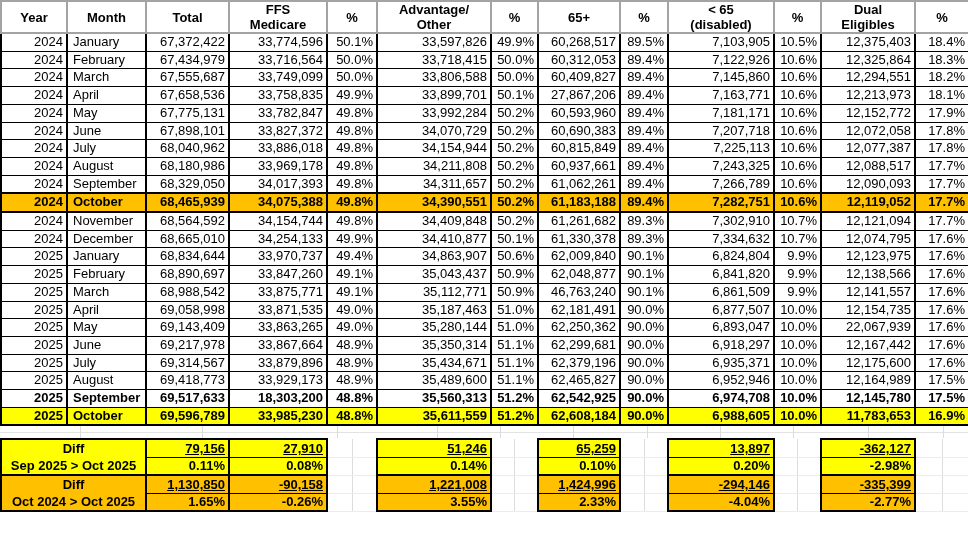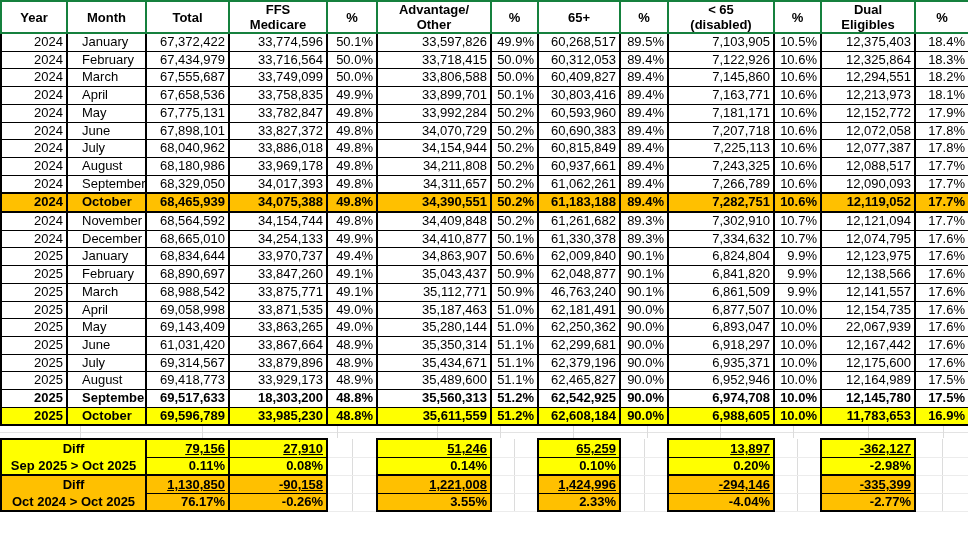--- a/index.html
+++ b/index.html
@@ -3,25 +3,25 @@
 <meta charset="utf-8">
 <style>
   html,body{margin:0;padding:0;background:#fff;}
   .stage{position:relative;width:968px;height:533px;background:#ffffff;overflow:hidden;
          font-family:"Liberation Sans",sans-serif;color:#000;}
   table{border-collapse:collapse;table-layout:fixed;width:968px;}
 
   
   .main th,.main td{font-size:13px;overflow:hidden;white-space:nowrap;box-sizing:border-box;}
   .main th{font-weight:bold;text-align:center;vertical-align:middle;height:31px;line-height:15px;
-           border:2px solid #15803d;white-space:pre-line;padding:0 2px;}
+           border:2px solid #a3a3a3;white-space:pre-line;padding:0 2px;}
   .main td{height:16.7px;line-height:16.7px;padding:0 3px;text-align:right;
            border-left:2px solid #000;border-right:2px solid #000;
            border-top:1px solid #000;border-bottom:1px solid #000;}
-  .main td.left{text-align:left;padding-left:14px;}
+  .main td.left{text-align:left;padding-left:5px;}
   .main tr.bold td{font-weight:bold;}
   .main tr.hl-orange td{background:#FFC000;font-weight:bold;border-top-width:2px;border-bottom-width:2px;}
   .main tr.hl-yellow td{background:#FFFF00;font-weight:bold;border-top-width:1px;border-bottom-width:2px;}
 
   
   .gap{position:relative;height:12px;width:968px;background:#fff;}
   .gap .h{position:absolute;left:0;right:0;top:6px;height:1px;background:#e3e3e3;}
   .gap .v{position:absolute;top:0;bottom:0;width:1px;background:#dcdcdc;}
 
   
@@ -128,21 +128,21 @@
           <td>18.2%</td>
         </tr>
         <tr>
           <td>2024</td>
           <td class="left">April</td>
           <td>67,658,536</td>
           <td>33,758,835</td>
           <td>49.9%</td>
           <td>33,899,701</td>
           <td>50.1%</td>
-          <td>30,803,416</td>
+          <td>27,867,206</td>
           <td>89.4%</td>
           <td>7,163,771</td>
           <td>10.6%</td>
           <td>12,213,973</td>
           <td>18.1%</td>
         </tr>
         <tr>
           <td>2024</td>
           <td class="left">May</td>
           <td>67,775,131</td>
@@ -333,21 +333,21 @@
           <td>62,250,362</td>
           <td>90.0%</td>
           <td>6,893,047</td>
           <td>10.0%</td>
           <td>22,067,939</td>
           <td>17.6%</td>
         </tr>
         <tr>
           <td>2025</td>
           <td class="left">June</td>
-          <td>61,031,420</td>
+          <td>69,217,978</td>
           <td>33,867,664</td>
           <td>48.9%</td>
           <td>35,350,314</td>
           <td>51.1%</td>
           <td>62,299,681</td>
           <td>90.0%</td>
           <td>6,918,297</td>
           <td>10.0%</td>
           <td>12,167,442</td>
           <td>17.6%</td>
@@ -488,21 +488,21 @@
           <td class="val box">1,221,008</td>
           <td class="spacer"></td>
           <td class="val box">1,424,996</td>
           <td class="spacer"></td>
           <td class="val box">-294,146</td>
           <td class="spacer"></td>
           <td class="val box">-335,399</td>
           <td class="spacer"></td>
         </tr>
         <tr class="rbot orange">
-          <td class="val box">76.17%</td>
+          <td class="val box">1.65%</td>
           <td class="val box">-0.26%</td>
           <td class="spacer"></td>
           <td class="val box">3.55%</td>
           <td class="spacer"></td>
           <td class="val box">2.33%</td>
           <td class="spacer"></td>
           <td class="val box">-4.04%</td>
           <td class="spacer"></td>
           <td class="val box">-2.77%</td>
           <td class="spacer"></td>

